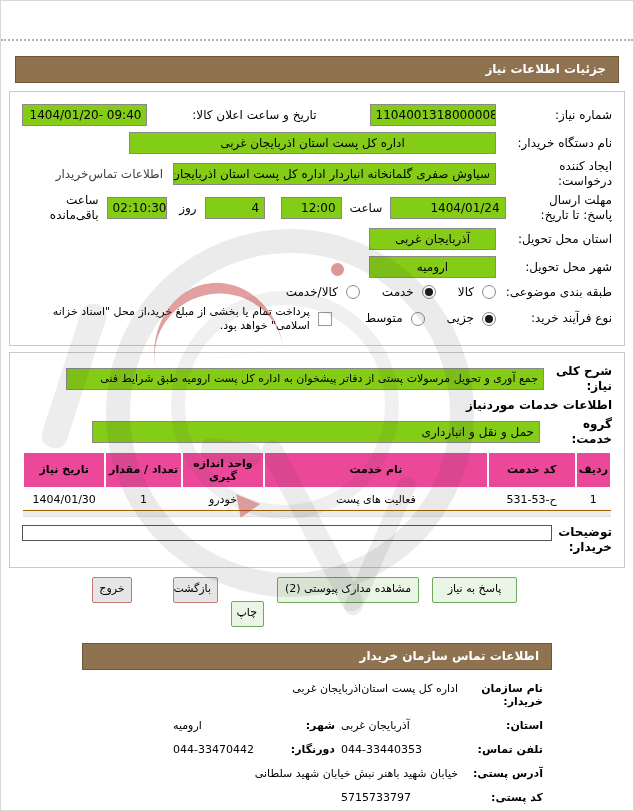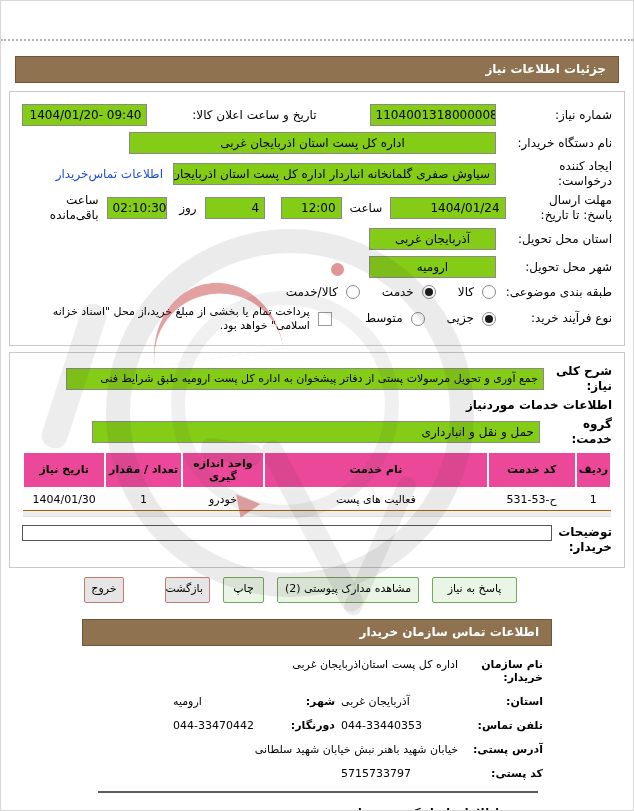--- a/index.html
+++ b/index.html
@@ -15,38 +15,38 @@
   .panel{margin:0 8px;border:1px solid #c9c9c9;background:#fff;padding:7px 12px 8px 12px;box-sizing:border-box;}
   .panel2{margin-top:6px;}
   .row{display:flex;align-items:center;gap:8px;margin:4px 0;min-height:24px;}
   .lbl{font-size:12px;line-height:1.25;}
   .lbl.b{font-weight:bold;}
   .w112{width:108px;flex:0 0 auto;}
   .box{border:1px solid #898989;background:#84cc16;height:22px;line-height:20px;padding:0 5px;
        font-size:12px;box-sizing:border-box;overflow:hidden;white-space:nowrap;}
   .c{text-align:center;}
   .num{direction:ltr;text-align:right;}
-  .link{color:#1d4ed8;font-size:12px;cursor:pointer;}
+  .link{color:#404040;font-size:12px;cursor:pointer;}
   .radio{width:12px;height:12px;border:1px solid #8a8a8a;border-radius:50%;background:#fdfdfd;
          display:inline-block;position:relative;flex:0 0 auto;}
   .radio.sel::after{content:"";position:absolute;left:2px;top:2px;right:2px;bottom:2px;
                     background:#1a1a1a;border-radius:50%;}
   .chk{width:12px;height:12px;border:1px solid #9a9a9a;background:#fff;display:inline-block;flex:0 0 auto;}
   .opt{font-size:12px;margin-left:14px;}
   table.svc{border-collapse:collapse;width:100%;margin-top:4px;}
   table.svc th{background:#ec4899;border:2px solid #fff;font-size:11px;font-weight:bold;padding:4px 2px;text-align:center;}
   table.svc td{border-bottom:1px solid #a16207;font-size:11px;padding:4px 2px;text-align:center;background:#fdfdfd;}
   tr.strip td{height:5px;padding:0;background:#ededed;border-bottom:1px solid #e0e0e0;}
   .noteline{border:1px solid #555;height:14px;flex:1 1 auto;background:#fff;}
   .btnrow{display:flex;gap:13px;margin:9px 116px 0 0;align-items:stretch;}
   button.btn{font-family:inherit;font-size:11px;height:26px;border-radius:2px;cursor:pointer;
              padding:0 6px;line-height:1.1;box-sizing:border-box;}
   .btn.green{background:#eaf6e5;border:1px solid #74a85e;}
   .btn.pink{background:#e5e5e5;border:1px solid #c97a76;margin-left:28px;}
-  .b-respond{width:85px;} .b-attach{width:142px;} .b-print{width:41px;} .b-back{width:45px;} .b-exit{width:40px;}
+  .b-respond{width:85px;} .b-attach{width:142px;} .b-print{width:33px;margin-top:24px;} .b-back{width:45px;} .b-exit{width:40px;}
   .contact{margin-top:12px;padding-right:90px;font-size:11px;}
   .contact .crow{display:flex;align-items:flex-start;margin:0 0 11px 0;}
   .clbl{font-weight:bold;width:85px;text-align:left;flex:0 0 auto;text-align:right;} .cval{width:117px;text-align:left;flex:0 0 auto;white-space:nowrap;direction:rtl;text-align:left;}
   .cval{text-align:left;}
   .clbl2{font-weight:bold;width:52px;flex:0 0 auto;text-align:right;margin-right:6px;}
   .cval2{width:110px;flex:0 0 auto;text-align:left;}
   .divider{height:2px;background:#5a5a5a;margin:4px 95px 0 97px;}
   .creator{margin-top:13px;padding-right:134px;font-size:11px;}
   .crtitle{font-weight:bold;margin-bottom:16px;}
   

